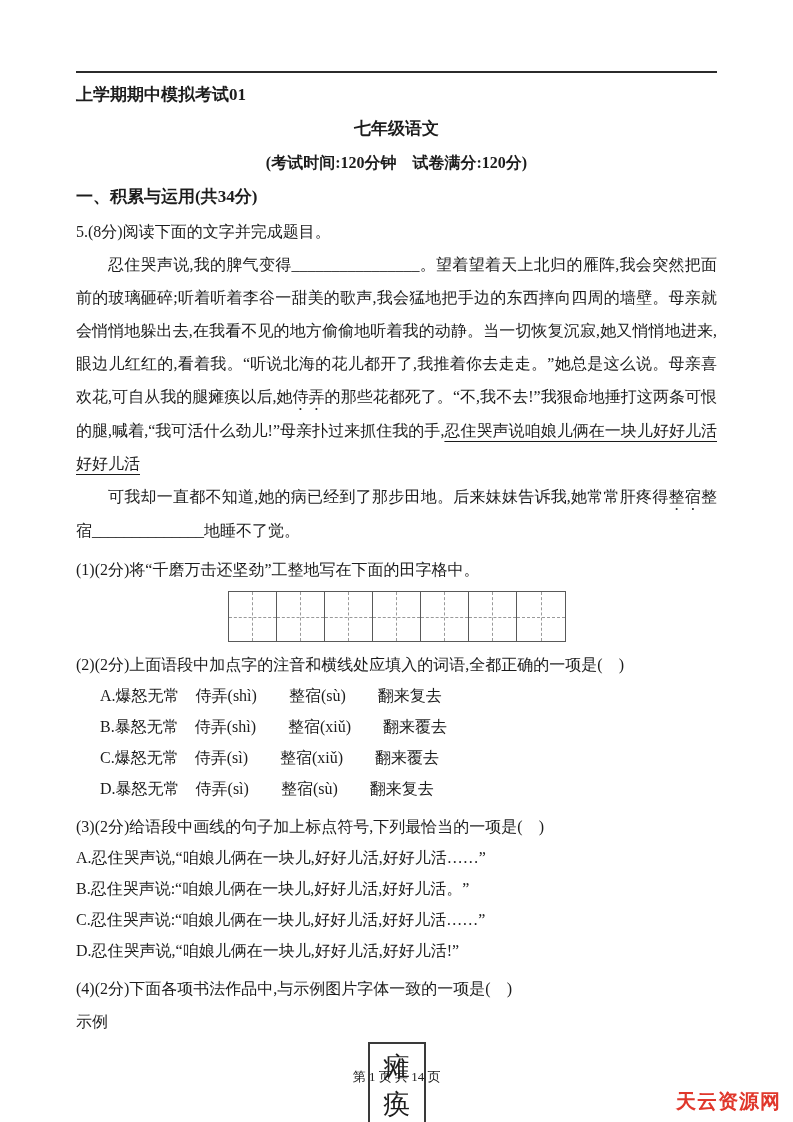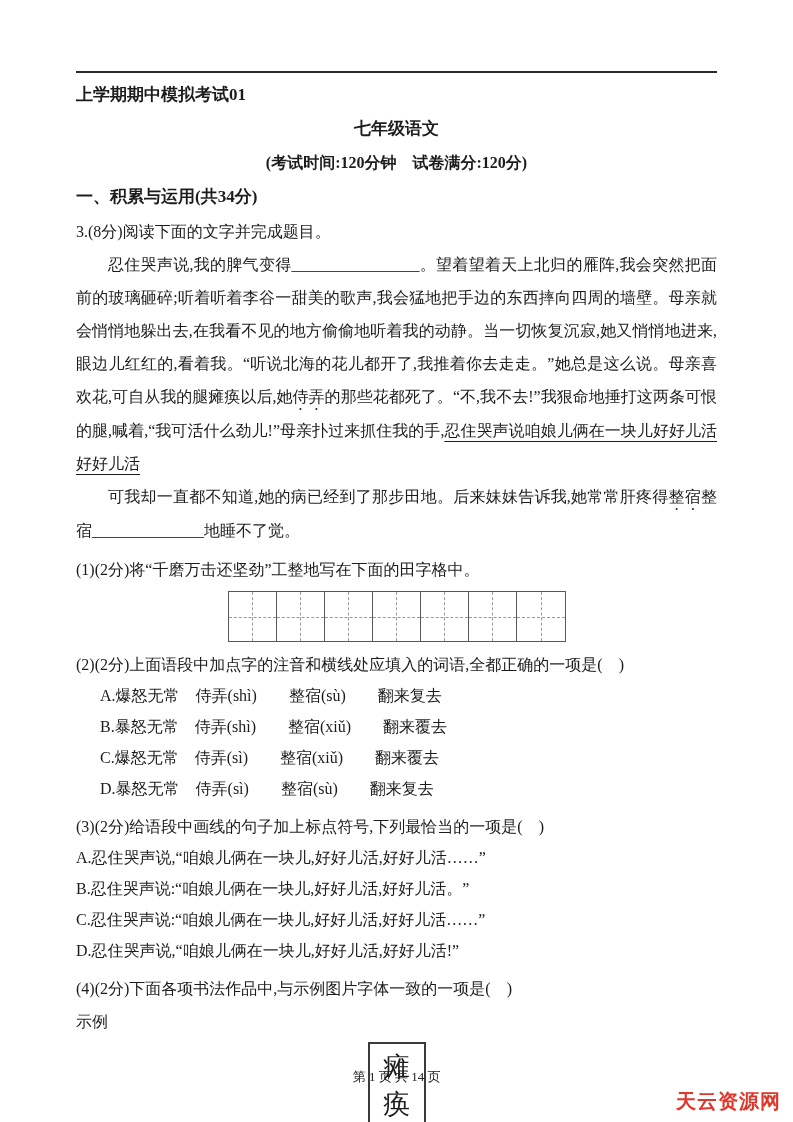--- a/index.html
+++ b/index.html
@@ -59,21 +59,21 @@
 
 <div class="page">
   <div class="content">
     <div class="top-rule"></div>
 
     <div class="title">上学期期中模拟考试01</div>
     <div class="subtitle">七年级语文</div>
     <div class="exam-info">(考试时间:120分钟　试卷满分:120分)</div>
     <div class="section-heading">一、积累与运用(共34分)</div>
 
-    <div class="q-stem">3.(8分)阅读下面的文字并完成题目。</div>
+    <div class="q-stem">5.(8分)阅读下面的文字并完成题目。</div>
 
     <div class="passage">
       <p><span class="">忍住哭声说,我的脾气变得________________。望着望着天上北归的雁阵,我会突然把面前的玻璃砸碎;听着听着李谷一甜美的歌声,我会猛地把手边的东西摔向四周的墙壁。母亲就会悄悄地躲出去,在我看不见的地方偷偷地听着我的动静。当一切恢复沉寂,她又悄悄地进来,眼边儿红红的,看着我。“听说北海的花儿都开了,我推着你去走走。”她总是这么说。母亲喜欢花,可自从我的腿瘫痪以后,她</span><span class="dots">侍弄</span><span class="">的那些花都死了。“不,我不去!”我狠命地捶打这两条可恨的腿,喊着,“我可活什么劲儿!”母亲扑过来抓住我的手,</span><span class="uline">忍住哭声说咱娘儿俩在一块儿好好儿活好好儿活</span></p>
       <p><span class="">可我却一直都不知道,她的病已经到了那步田地。后来妹妹告诉我,她常常肝疼得</span><span class="dots">整宿</span><span class="">整宿______________地睡不了觉。</span></p>
     </div>
 
     <div class="sub-stem">(1)(2分)将“千磨万击还坚劲”工整地写在下面的田字格中。</div>
     <div class="tian-grid">
         <div class="tian-cell"></div>
         <div class="tian-cell"></div>

